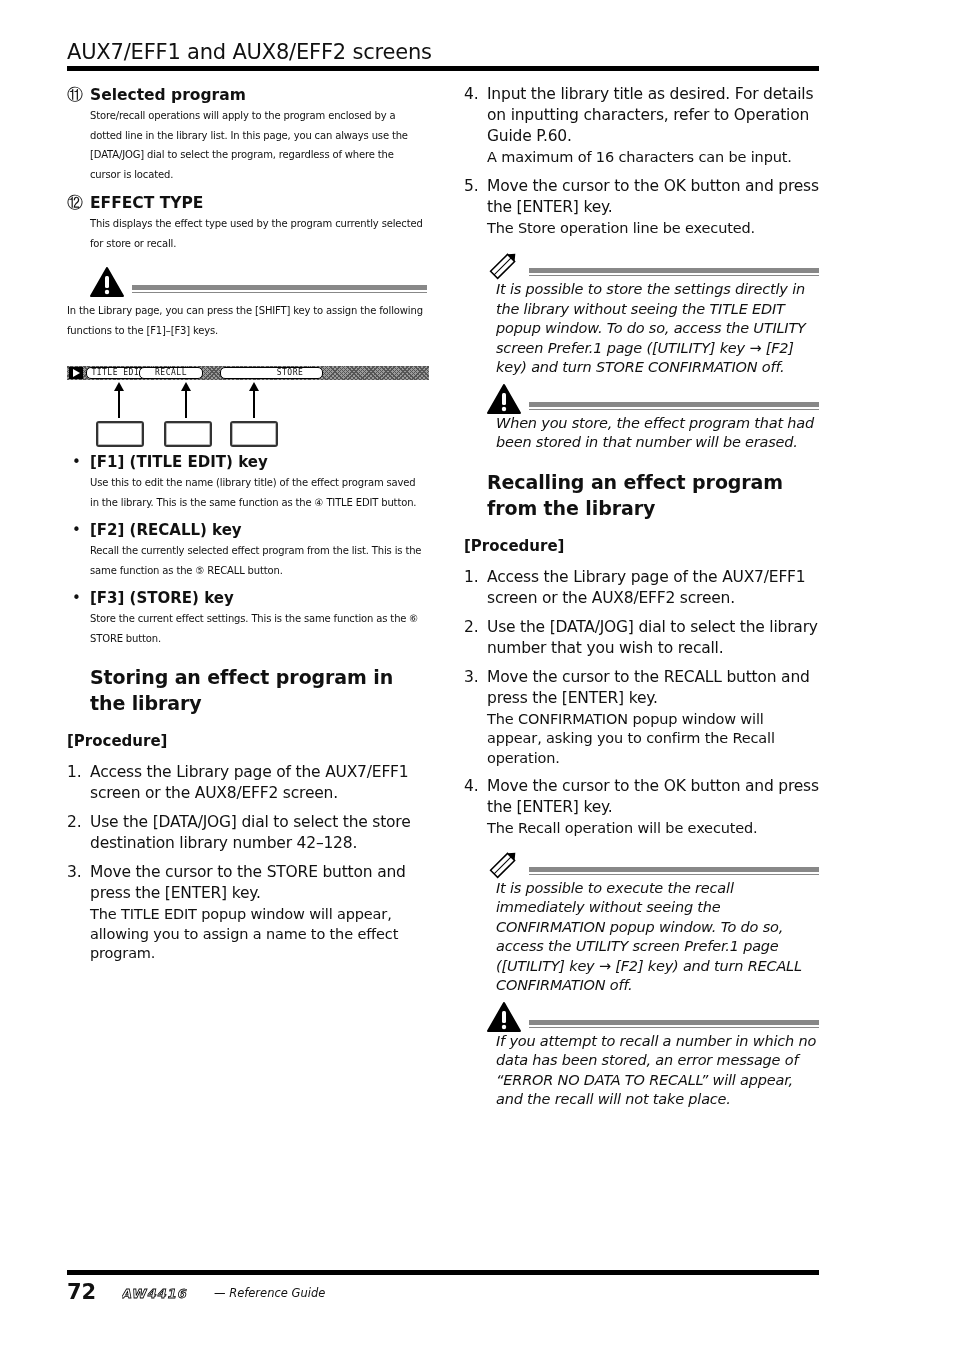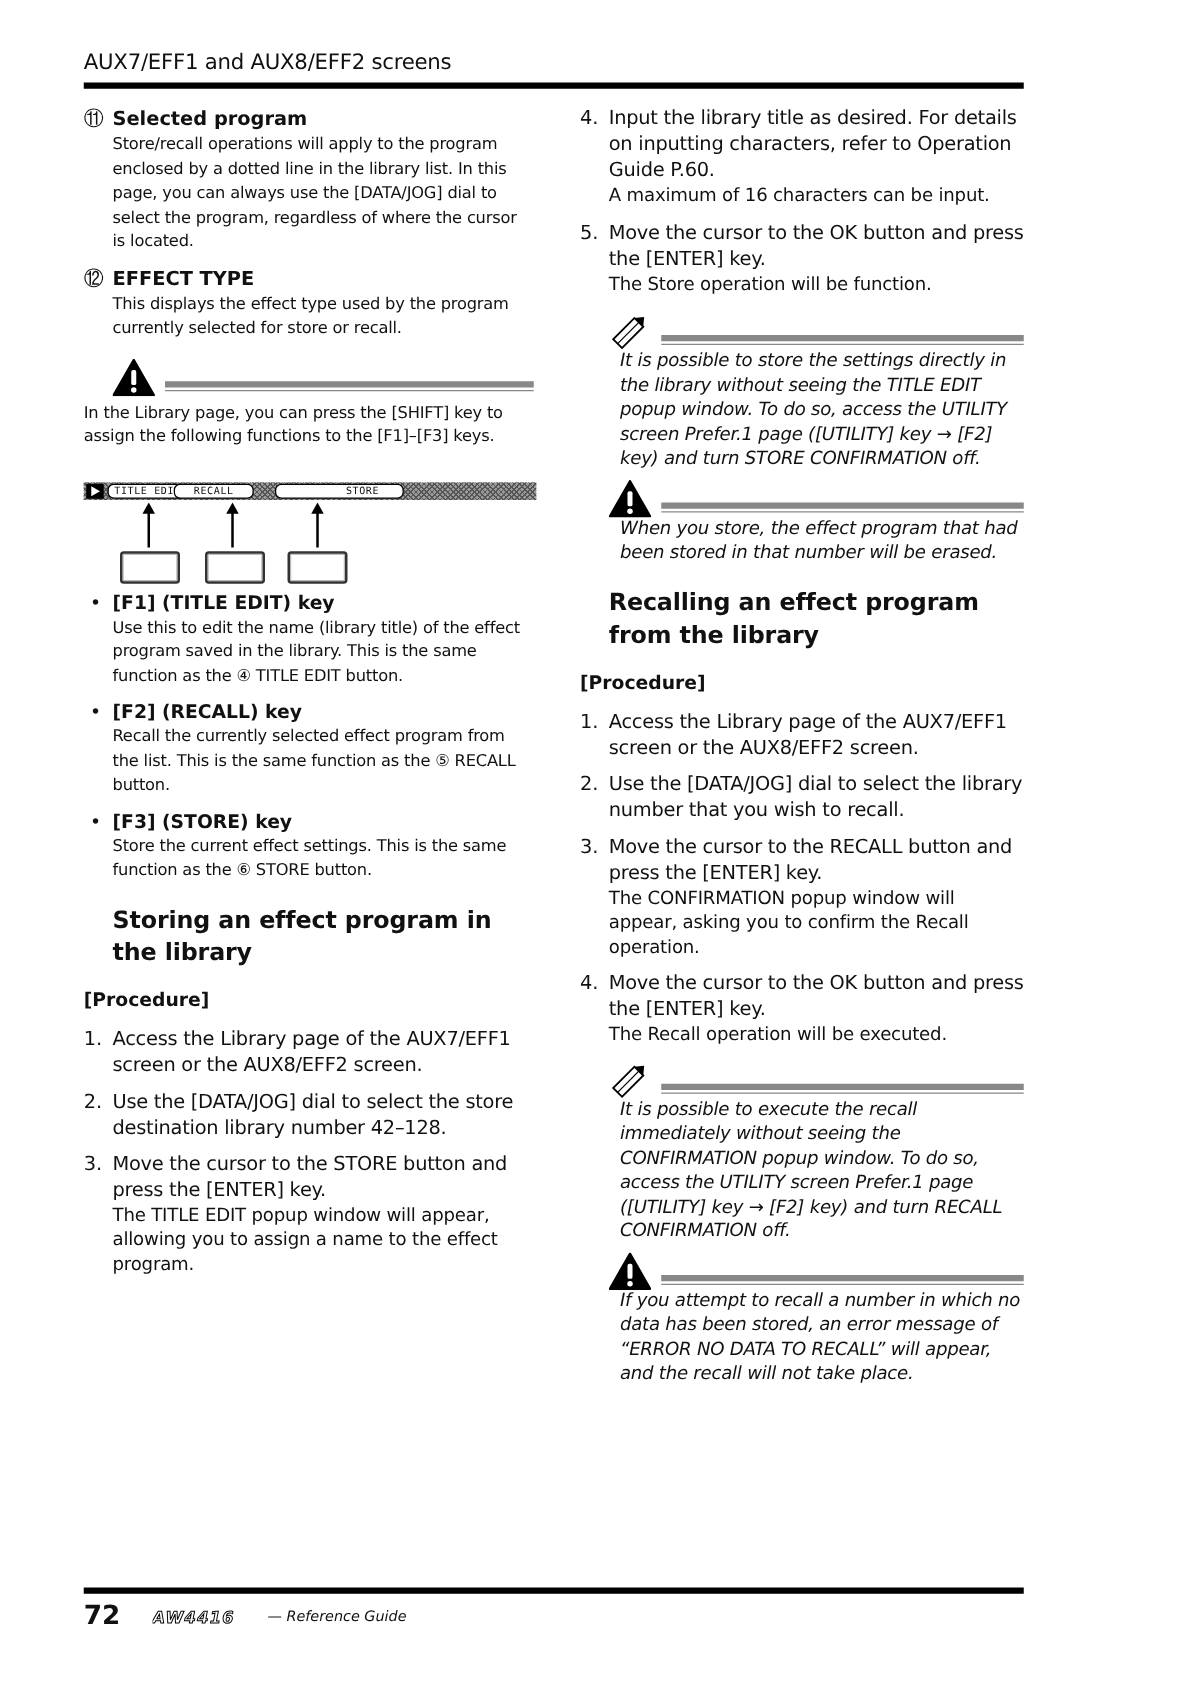--- a/index.html
+++ b/index.html
@@ -1,27 +1,27 @@
 <!DOCTYPE html>
 <html><head>
 <meta charset="utf-8">
 <style>
   html, body { margin: 0; padding: 0; background: #ffffff; }
   body { width: 954px; height: 1351px; position: relative; overflow: hidden;
          font-family: "DejaVu Sans", sans-serif; color: #111; }
   .abs { position: absolute; }
-  .header-title { left: 67px; top: 40px; font-size: 17px; letter-spacing: -0.2px; }
+  .header-title { left: 67px; top: 40px; font-size: 21px; letter-spacing: -0.2px; }
   .rule { left: 67px; width: 752px; height: 5px; background: #000; }
   .col { position: absolute; }
   .col-left { left: 67px; top: 84px; width: 360px; }
   .col-right { left: 464px; top: 84px; width: 355px; }
 
   .item-head { font-weight: bold; font-size: 15.5px; line-height: 21px; display: flex; align-items: baseline; }
   .circnum { font-weight: normal; font-size: 16px; width: 23px; display: inline-block; }
-  .body-text { font-size: 13px; line-height: 19.5px; letter-spacing: -0.15px; }
+  .body-text { font-size: 10px; line-height: 19.5px; letter-spacing: -0.15px; }
   .indent { padding-left: 23px; }
   .mb6 { margin-bottom: 8px; }
 
   .notice { margin: 14px 0 0 23px; }
   .notice-top { display: flex; align-items: flex-end; height: 30px; }
   .notice-icon { width: 34px; height: 30px; flex: none; }
   .notice-rule { flex: 1; margin-left: 8px; margin-bottom: 4px; }
   .notice-rule .thick { height: 5px; background: #888; }
   .notice-rule .thin { height: 1px; background: #888; margin-top: 2px; }
   .notice-text { font-style: italic; font-size: 14.5px; line-height: 19.5px; padding-left: 9px; letter-spacing: -0.2px; }
@@ -162,21 +162,21 @@
       <span class="step-num">4.</span>
       <div class="step-body">
         <div class="step-main">Input the library title as desired. For details on inputting characters, refer to Operation Guide P.60.</div>
         <div class="step-sub">A maximum of 16 characters can be input.</div>
       </div>
     </div>
   <div class="step">
       <span class="step-num">5.</span>
       <div class="step-body">
         <div class="step-main">Move the cursor to the OK button and press the [ENTER] key.</div>
-        <div class="step-sub">The Store operation will be function.</div>
+        <div class="step-sub">The Store operation line be executed.</div>
       </div>
     </div>
 
   <div class="notice" style="margin-top:12px;">
     <div class="notice-top">
       <svg class="notice-icon" viewBox="0 0 34 30">
           <g transform="rotate(-45 17 15)">
             <rect x="3" y="10" width="24" height="10" fill="#fff" stroke="#000" stroke-width="1.5"></rect>
             <line x1="3" y1="15" x2="27" y2="15" stroke="#000" stroke-width="1"></line>
             <path d="M27 10 L33 15 L27 20 Z" fill="#000"></path>

